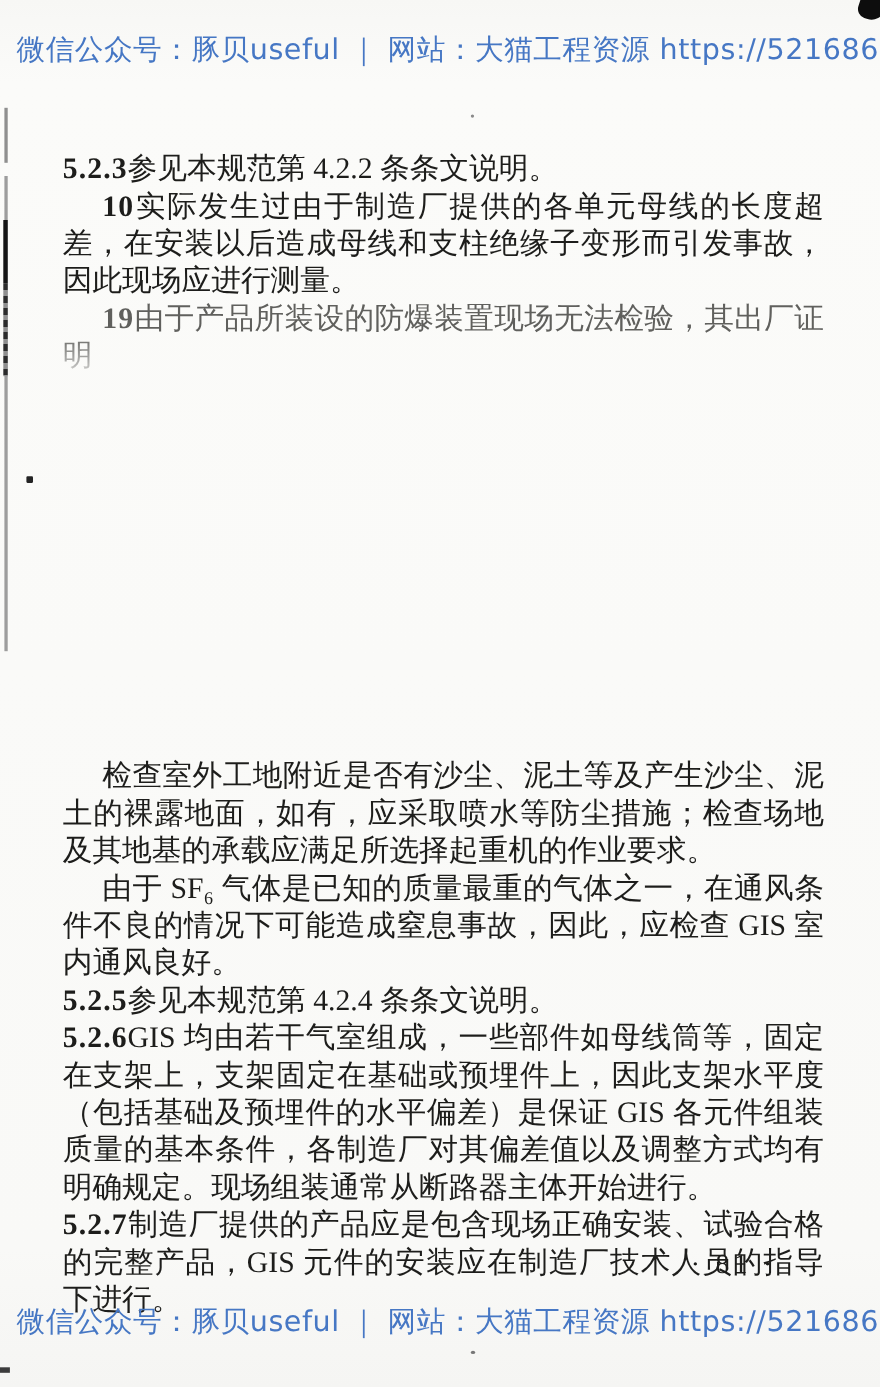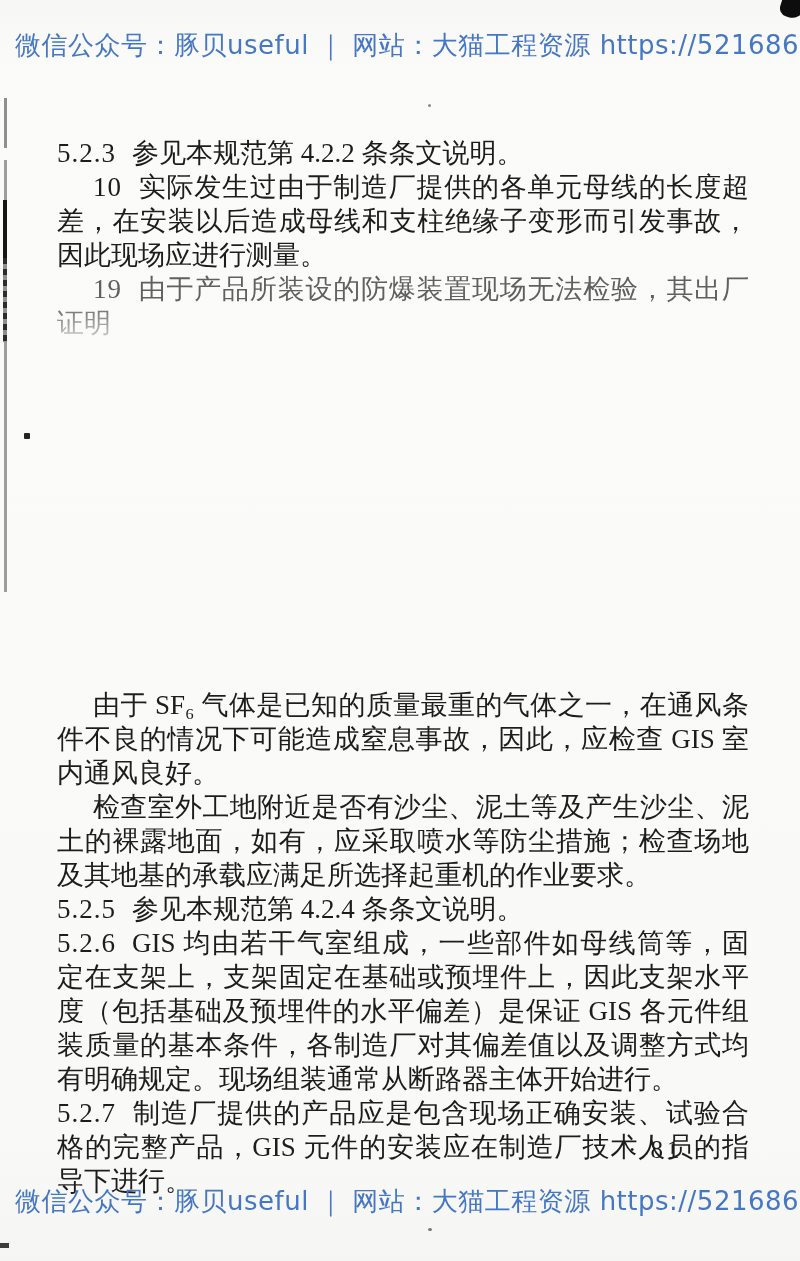--- a/index.html
+++ b/index.html
@@ -27,21 +27,21 @@
   .textblock {
     position:absolute; left:57px; width:692px;
     color:#1d1d1b;
     font-size:27px; line-height:34px;
     text-align:justify;
   }
   .textblock.upper { top:136px; }
   .textblock.lower { top:688px; }
   .para { margin:0; }
   .para.indent { text-indent:36px; }
-  .prefix { font-weight:400; margin-right:16px; letter-spacing:1px; }
+  .prefix { font-weight:700; letter-spacing:1px; }
   .para.cutoff {
     color:#3b3b38;
     opacity:0.85;
     -webkit-mask-image:linear-gradient(to bottom,rgba(0,0,0,0.95) 45%,rgba(0,0,0,0.25) 100%);
             mask-image:linear-gradient(to bottom,rgba(0,0,0,0.95) 45%,rgba(0,0,0,0.25) 100%);
   }
 
   .pageno {
     position:absolute; top:1136px; left:612px; width:110px;
     font-size:25px; letter-spacing:4px; text-align:center;
@@ -84,22 +84,22 @@
   <div class="artifact speck-b"></div>
   <div class="artifact mark-bl"></div>
 
   <div class="textblock upper">
     <p class="para"><b class="prefix">5.2.3</b><span>参见本规范第 4.2.2 条条文说明。</span></p>
     <p class="para indent"><b class="prefix">10</b><span>实际发生过由于制造厂提供的各单元母线的长度超差，在安装以后造成母线和支柱绝缘子变形而引发事故，因此现场应进行测量。</span></p>
     <p class="para indent cutoff"><b class="prefix">19</b><span>由于产品所装设的防爆装置现场无法检验，其出厂证明</span></p>
   </div>
 
   <div class="textblock lower">
+    <p class="para indent"><span>检查室外工地附近是否有沙尘、泥土等及产生沙尘、泥土的裸露地面，如有，应采取喷水等防尘措施；检查场地及其地基的承载应满足所选择起重机的作业要求。</span></p>
     <p class="para indent"><span>由于 SF₆ 气体是已知的质量最重的气体之一，在通风条件不良的情况下可能造成窒息事故，因此，应检查 GIS 室内通风良好。</span></p>
-    <p class="para indent"><span>检查室外工地附近是否有沙尘、泥土等及产生沙尘、泥土的裸露地面，如有，应采取喷水等防尘措施；检查场地及其地基的承载应满足所选择起重机的作业要求。</span></p>
     <p class="para"><b class="prefix">5.2.5</b><span>参见本规范第 4.2.4 条条文说明。</span></p>
     <p class="para"><b class="prefix">5.2.6</b><span>GIS 均由若干气室组成，一些部件如母线筒等，固定在支架上，支架固定在基础或预埋件上，因此支架水平度（包括基础及预埋件的水平偏差）是保证 GIS 各元件组装质量的基本条件，各制造厂对其偏差值以及调整方式均有明确规定。现场组装通常从断路器主体开始进行。</span></p>
     <p class="para"><b class="prefix">5.2.7</b><span>制造厂提供的产品应是包含现场正确安装、试验合格的完整产品，GIS 元件的安装应在制造厂技术人员的指导下进行。</span></p>
   </div>
 
   <div class="pageno">· 81 ·</div>
 
   <div class="watermark bottom">微信公众号：豚贝useful ｜ 网站：大猫工程资源 https://521686.xyz/</div>
 
 </div>

